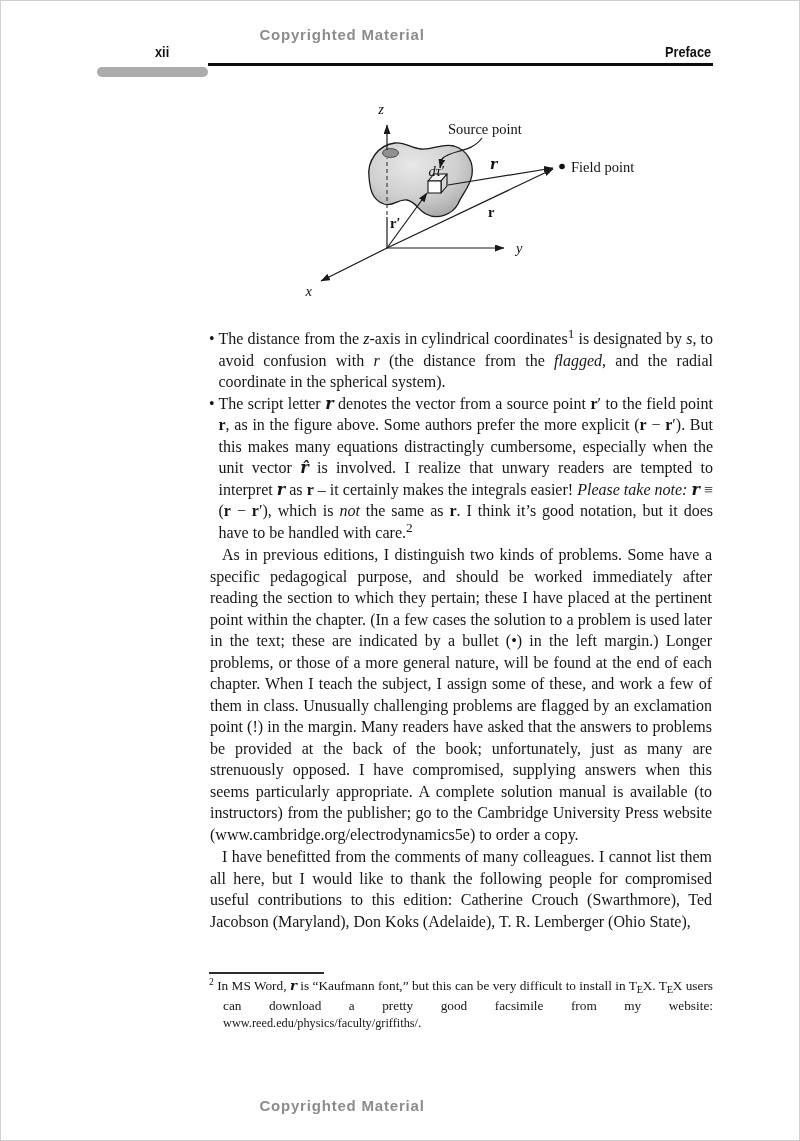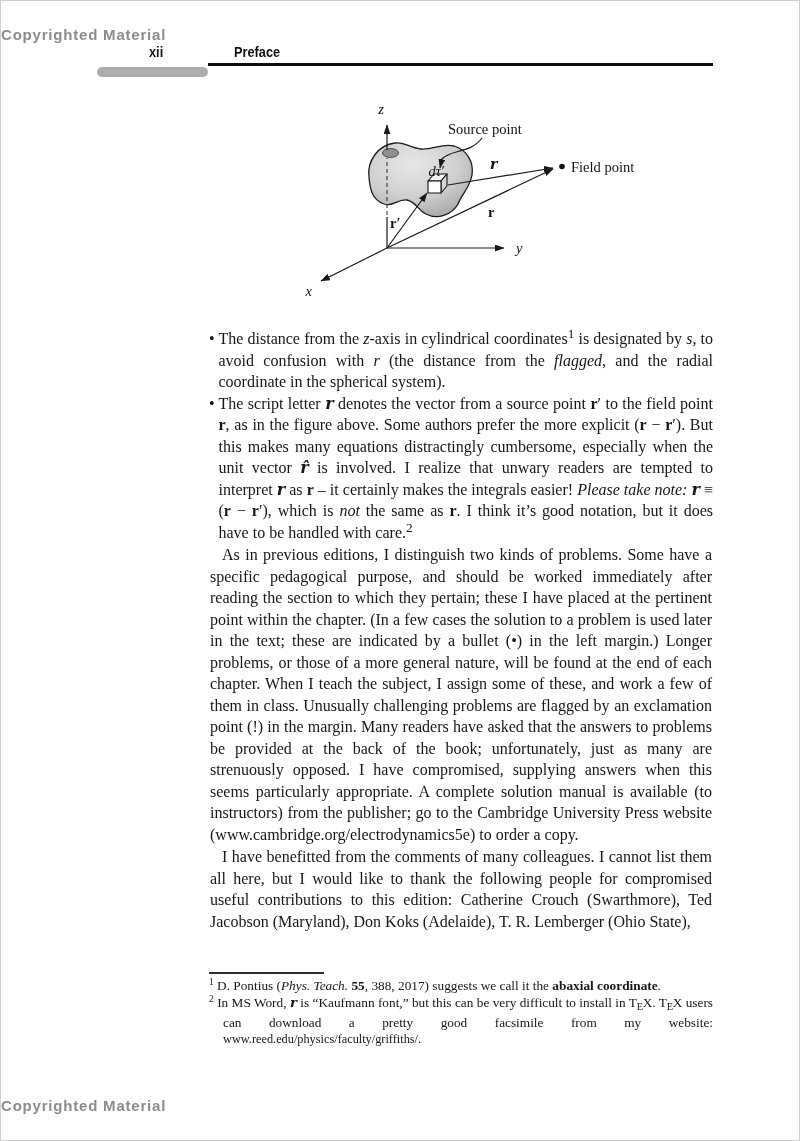--- a/index.html
+++ b/index.html
@@ -1,29 +1,29 @@
 <!DOCTYPE html>
 <html><head>
 <meta charset="utf-8">
 <style>
   html,body{margin:0;padding:0;background:#ffffff;}
   .page{position:relative;width:800px;height:1141px;background:#ffffff;overflow:hidden;
         border:1px solid #cfcfcf;box-sizing:border-box;
         font-family:"Liberation Serif",serif;color:#161616;}
   
-  .watermark{position:absolute;left:0;width:682px;
+  .watermark{position:absolute;left:0;width:682px;text-align:center;
              font-family:"Liberation Sans",sans-serif;font-weight:bold;
              font-size:15px;letter-spacing:.8px;color:#8c8c8c;}
   .wm-top{top:25px;}
   .wm-bottom{top:1096px;}
   
-  .folio{position:absolute;left:148px;top:42px;font-family:"Liberation Sans",sans-serif;
+  .folio{position:absolute;left:154px;top:42px;font-family:"Liberation Sans",sans-serif;
          font-weight:bold;font-size:15px;color:#111;}
   .folio span,.running-head span{display:inline-block;transform:scaleX(.85);transform-origin:left center;}
-  .running-head{position:absolute;left:207px;top:42px;width:505px;text-align:left;
+  .running-head{position:absolute;left:213px;top:42px;width:505px;text-align:right;
          font-family:"Liberation Sans",sans-serif;font-weight:bold;font-size:15px;color:#111;
          padding-left:26px;box-sizing:border-box;}
   .head-rule{position:absolute;left:207px;top:62px;width:505px;height:2.6px;background:#0d0d0d;}
   .gray-bar{position:absolute;left:96px;top:66px;width:111px;height:10px;border-radius:5px;background:#acacac;}
   
   .fig{position:absolute;left:0;top:90px;width:800px;height:212px;}
   .fig text{font-family:"Liberation Serif",serif;font-size:14.5px;fill:#111;}
   .fig .it{font-style:italic;}
   .fig .vec{font-weight:bold;}
   .scr{font-family:"DejaVu Serif",serif;font-style:italic;font-weight:bold;}
@@ -120,19 +120,18 @@
     <div class="bullet-item">
       <span class="bmark">•</span>
       <span>The script letter <i class="scr">r</i> denotes the vector from a source point <b>r</b>′ to the field point <b>r</b>, as in the figure above. Some authors prefer the more explicit (<b>r</b> − <b>r</b>′). But this makes many equations distractingly cumbersome, especially when the unit vector <i class="scr">r̂</i> is involved. I realize that unwary readers are tempted to interpret <i class="scr">r</i> as <b>r</b> – it certainly makes the integrals easier! <i>Please take note:</i> <i class="scr">r</i> ≡ (<b>r</b> − <b>r</b>′), which is <i>not</i> the same as <b>r</b>. I think it’s good notation, but it does have to be handled with care.<sup>2</sup></span>
     </div>
     <p class="para">As in previous editions, I distinguish two kinds of problems. Some have a specific pedagogical purpose, and should be worked immediately after reading the section to which they pertain; these I have placed at the pertinent point within the chapter. (In a few cases the solution to a problem is used later in the text; these are indicated by a bullet (•) in the left margin.) Longer problems, or those of a more general nature, will be found at the end of each chapter. When I teach the subject, I assign some of these, and work a few of them in class. Unusually challenging problems are flagged by an exclamation point (!) in the margin. Many readers have asked that the answers to problems be provided at the back of the book; unfortunately, just as many are strenuously opposed. I have compromised, supplying answers when this seems particularly appropriate. A complete solution manual is available (to instructors) from the publisher; go to the Cambridge University Press website (www.cambridge.org/electrodynamics5e) to order a copy.</p>
     <p class="para">I have benefitted from the comments of many colleagues. I cannot list them all here, but I would like to thank the following people for compromised useful contributions to this edition: Catherine Crouch (Swarthmore), Ted Jacobson (Maryland), Don Koks (Adelaide), T. R. Lemberger (Ohio State),</p>
   </div>
 
   <div class="fn-rule"></div>
   <div class="footnotes">
-    <div class="footnote"><sup>1</sup> <span>D. Pontius (<i>Phys. Teach.</i> <b>55</b>, 388, 2017) suggests we call it the <b>abaxial coordinate</b>.</span></div>
     <div class="footnote"><sup>2</sup> <span>In MS Word, <i class="scr">r</i> is “Kaufmann font,” but this can be very difficult to install in T<span class="tex-e">E</span>X. T<span class="tex-e">E</span>X users can download a pretty good facsimile from my website: <span class="url">www.reed.edu/physics/faculty/griffiths/</span>.</span></div>
   </div>
 
   <div class="watermark wm-bottom">Copyrighted Material</div>
 
 </div>
 
 </body></html>

